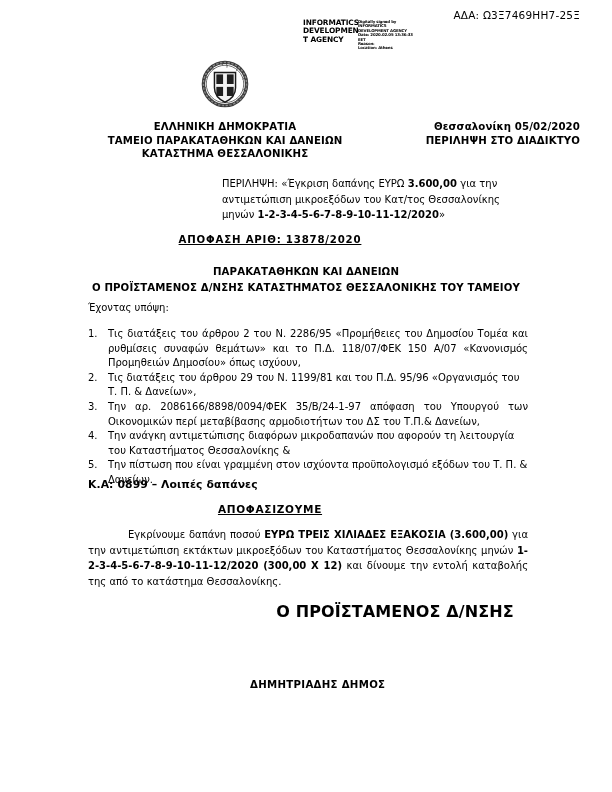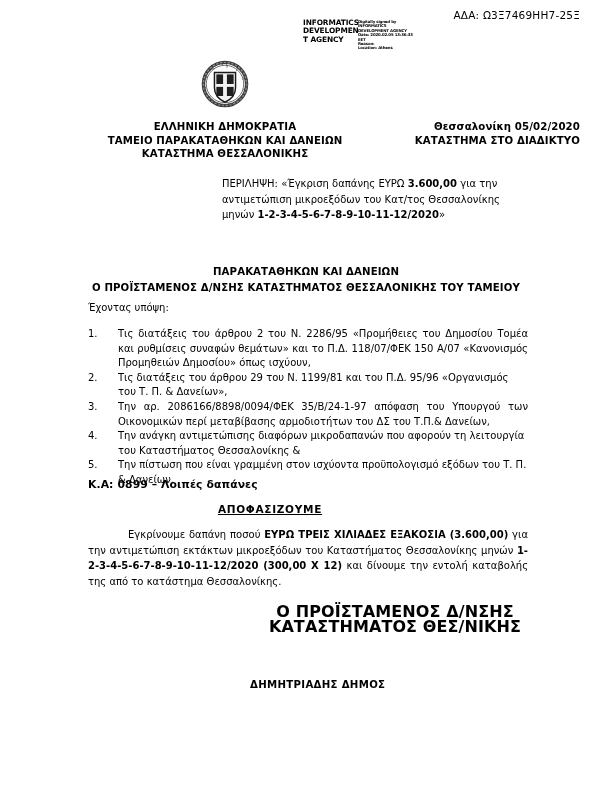--- a/index.html
+++ b/index.html
@@ -175,21 +175,20 @@
   }
   .list-num {
     width: 20px;
     flex: 0 0 20px;
     text-align: left;
   }
   .list-text {
     flex: 1 1 auto;
     text-align: justify;
     text-justify: inter-word;
-    margin-left: 10px;
   }
   .list-text.nojust { text-align: left; }
 
   
   .ka-line {
     position: absolute;
     top: 478px;
     left: 88px;
     font-size: 10.8px;
     font-weight: bold;
@@ -302,29 +301,32 @@
   </div>
 
   <div class="header-row">
     <div class="header-left">
       <div>ΕΛΛΗΝΙΚΗ ΔΗΜΟΚΡΑΤΙΑ</div>
       <div>ΤΑΜΕΙΟ ΠΑΡΑΚΑΤΑΘΗΚΩΝ ΚΑΙ ΔΑΝΕΙΩΝ</div>
       <div>ΚΑΤΑΣΤΗΜΑ ΘΕΣΣΑΛΟΝΙΚΗΣ</div>
     </div>
     <div class="header-right">
       <div>Θεσσαλονίκη  05/02/2020</div>
-      <div>ΚΑΤΑΣΤΗΜΑ ΣΤΟ ΔΙΑΔΙΚΤΥΟ</div>
+      <div>ΠΕΡΙΛΗΨΗ ΣΤΟ ΔΙΑΔΙΚΤΥΟ</div>
     </div>
   </div>
 
   <div class="subject">
     <span>ΠΕΡΙΛΗΨΗ:</span>
     <span>«Έγκριση δαπάνης ΕΥΡΩ </span><b>3.600,00</b><span> για την αντιμετώπιση μικροεξόδων  του Κατ/τος Θεσσαλονίκης μηνών </span><b>1-2-3-4-5-6-7-8-9-10-11-12/2020</b><span>»</span>
   </div>
 
+  <div class="decision-no">
+    <span>ΑΠΟΦΑΣΗ ΑΡΙΘ:  13878/2020</span>
+  </div>
 
   <div class="title-block">
     <div>ΠΑΡΑΚΑΤΑΘΗΚΩΝ ΚΑΙ ΔΑΝΕΙΩΝ</div>
     <div>Ο ΠΡΟΪΣΤΑΜΕΝΟΣ Δ/ΝΣΗΣ ΚΑΤΑΣΤΗΜΑΤΟΣ ΘΕΣΣΑΛΟΝΙΚΗΣ ΤΟΥ ΤΑΜΕΙΟΥ</div>
   </div>
 
   <div class="preamble-lead">Έχοντας υπόψη:</div>
 
   <div class="list">
     <div class="list-item">
@@ -352,18 +354,17 @@
   <div class="ka-line">Κ.Α: 0899 – Λοιπές δαπάνες</div>
 
   <div class="resolve-head">
     <span>ΑΠΟΦΑΣΙΖΟΥΜΕ</span>
   </div>
 
   <div class="resolve-body"><span>Εγκρίνουμε δαπάνη ποσού </span><b>ΕΥΡΩ ΤΡΕΙΣ ΧΙΛΙΑΔΕΣ ΕΞΑΚΟΣΙΑ (3.600,00)</b><span> για την αντιμετώπιση εκτάκτων μικροεξόδων του Καταστήματος Θεσσαλονίκης μηνών </span><b>1-2-3-4-5-6-7-8-9-10-11-12/2020  (300,00  Χ  12)</b><span> και δίνουμε την εντολή καταβολής της από το κατάστημα Θεσσαλονίκης.</span></div>
 
   <div class="sign-title">
     <div>Ο ΠΡΟΪΣΤΑΜΕΝΟΣ Δ/ΝΣΗΣ</div>
-    <div>ΚΑΤΑΣΤΗΜΑΤΟΣ ΘΕΣ/ΝΙΚΗΣ</div>
   </div>
 
   <div class="sign-name">ΔΗΜΗΤΡΙΑΔΗΣ ΔΗΜΟΣ</div>
 
 </div>
 
 </body></html>

